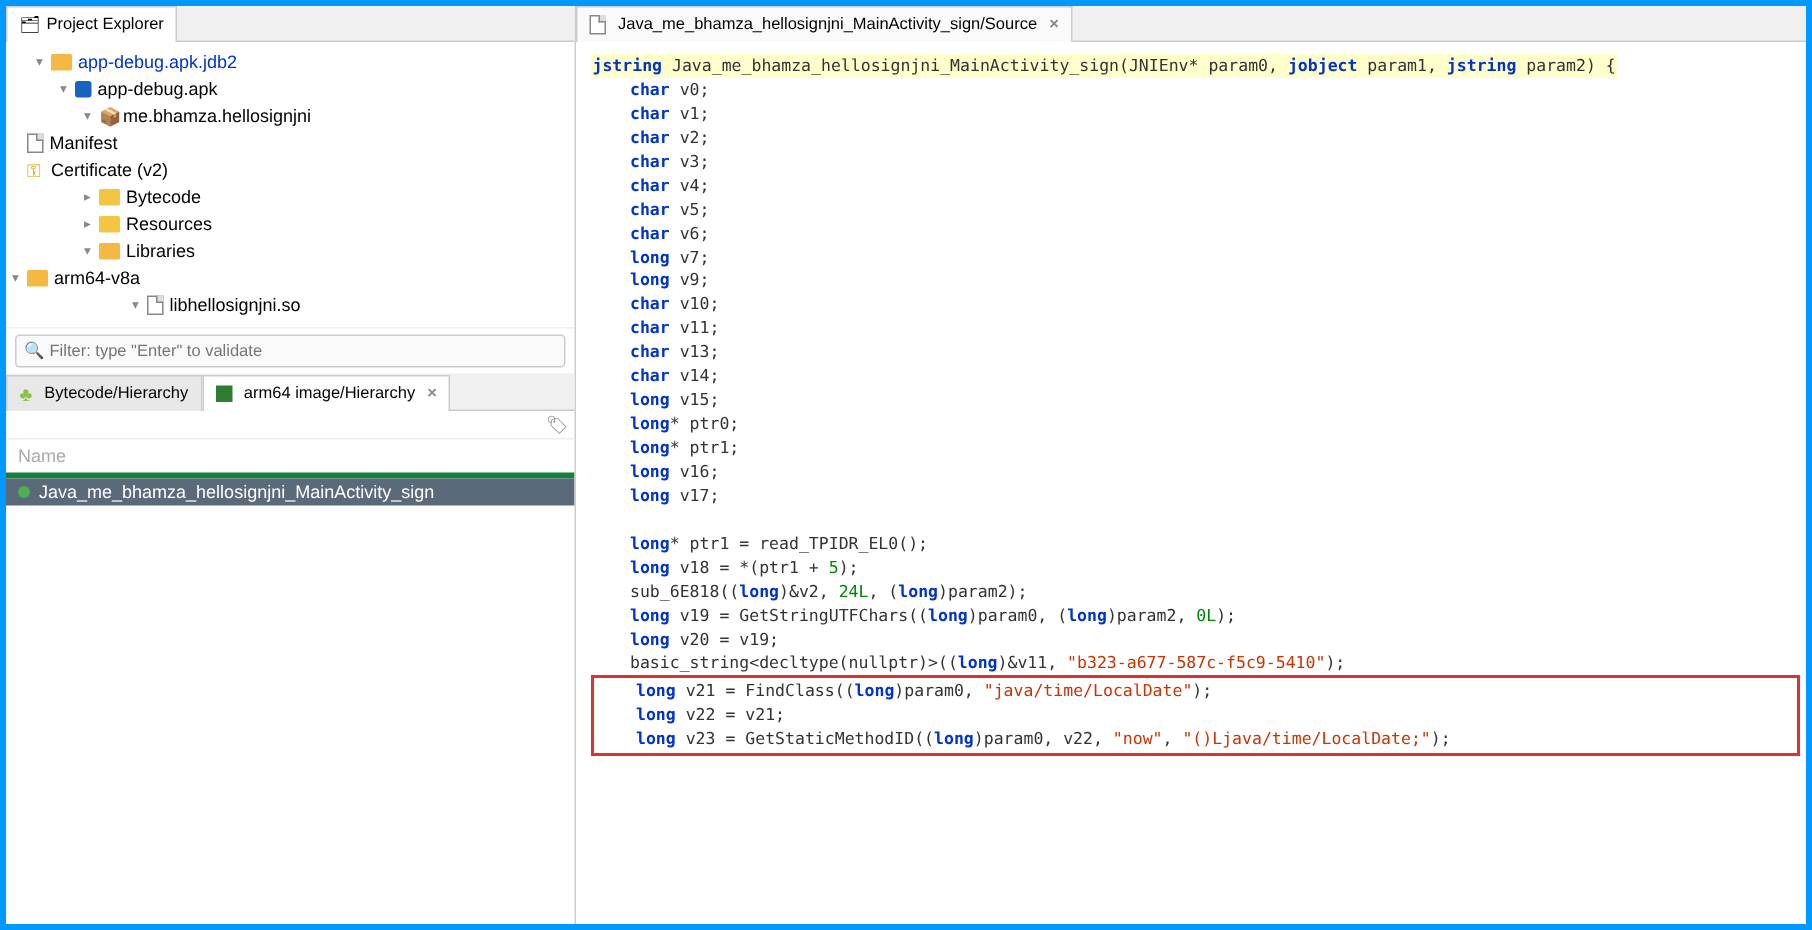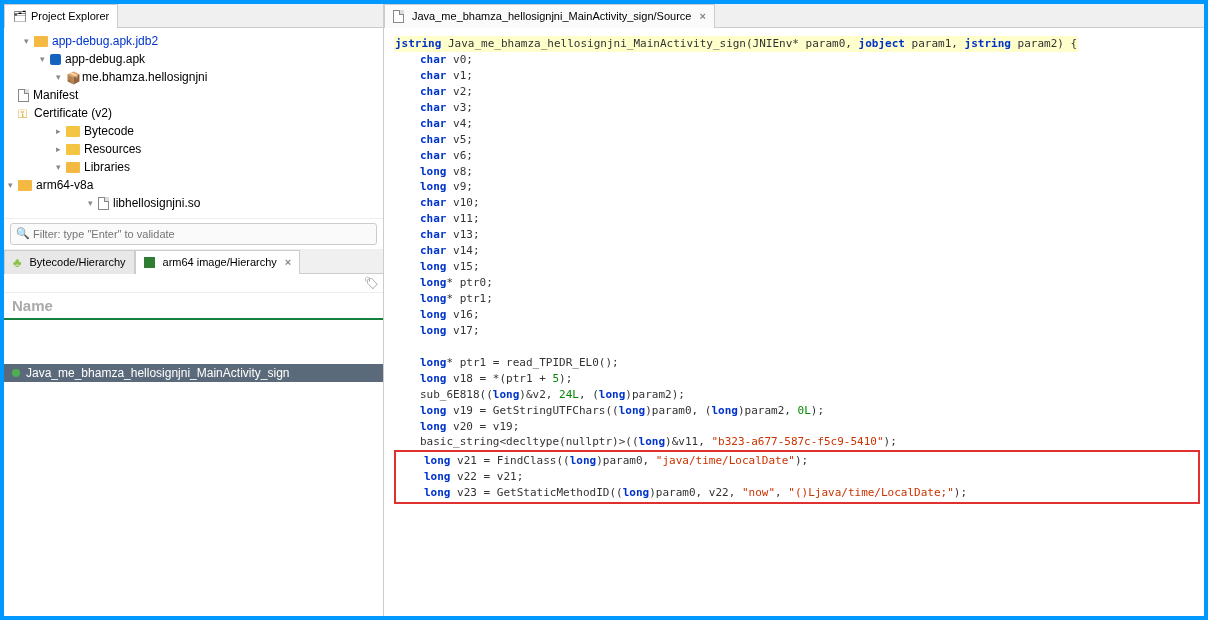--- a/index.html
+++ b/index.html
@@ -19,22 +19,22 @@
 .folder-icon.open { background: #f4b942; }
 .generic-icon { display: inline-block; width: 12px; height: 12px; margin-right: 4px; }
 .indent-1 { padding-left: 20px; } .indent-2 { padding-left: 36px; } .indent-3 { padding-left: 52px; } .indent-4 { } .indent-5 { padding-left: 84px; }
 .filter-row { padding: 4px 6px; border-top: 1px solid #eee; border-bottom: 1px solid #eee; }
 .filter-input { width: 100%; height: 22px; border: 1px solid #ccc; border-radius: 3px; padding: 2px 6px 2px 22px; color: #888; font-size: 11px; background: #fafafa; }
 .filter-wrap { position: relative; }
 .filter-wrap .search-ic { position: absolute; left: 6px; top: 4px; color: #aaa; font-size: 11px; }
 .subtabs { display: flex; align-items: center; background: #f0f0f0; border-bottom: 1px solid #ccc; height: 24px; }
 .lower-panel { flex: 1; display: flex; flex-direction: column; overflow: hidden; }
 .treeview-toolbar { text-align: right; padding: 2px 4px; border-bottom: 1px solid #eee; }
-.name-header { color: #aaa; font-size: 15px; padding: 4px 8px; border-bottom: 2px solid #15803d; font-weight: bold; }
-.sel-row { background: #5a6a7a; color: #fff; padding: 2px 8px; display: flex; align-items: center; gap: 6px; margin-top: 44px; }
+.name-header { color: #aaa; font-size: 12px; padding: 4px 8px; border-bottom: 4px solid #15803d; }
+.sel-row { background: #5a6a7a; color: #fff; padding: 2px 8px; display: flex; align-items: center; gap: 6px; }
 .dot-green { width: 8px; height: 8px; background: #4caf50; border-radius: 50%; display: inline-block; }
 .code-tab-bar { background: #f0f0f0; border-bottom: 1px solid #ccc; display: flex; align-items: center; height: 24px; }
 .code-area { flex: 1; overflow: auto; padding: 8px 4px 1px 10px; font-family: Consolas, Menlo, monospace; font-size: 11px; line-height: 1.45; color: #333; position: relative; }
 .code-line { white-space: pre; }
 .kw-type { color: #0033cc; font-weight: bold; }
 .kw-num { color: #008800; }
 .kw-str { color: #cc3300; }
 .highlight-yellow { background: #ffffcc; display: inline-block; padding: 0 1px; }
 .highlight-box { border: 2px solid #e03030; padding: 1px 2px; margin: 0 0; }
 .indent { padding-left: 26px; }
@@ -146,21 +146,21 @@
     </div>
     <div class="code-area">
       <div class="code-line"><span class="highlight-yellow"><span class="kw-type">jstring</span><span> Java_me_bhamza_hellosignjni_MainActivity_sign(JNIEnv* param0, </span><span class="kw-type">jobject</span><span> param1, </span><span class="kw-type">jstring</span><span> param2) {</span></span></div>
       <div class="code-line indent"><span class="kw-type">char</span> v0;</div>
       <div class="code-line indent"><span class="kw-type">char</span> v1;</div>
       <div class="code-line indent"><span class="kw-type">char</span> v2;</div>
       <div class="code-line indent"><span class="kw-type">char</span> v3;</div>
       <div class="code-line indent"><span class="kw-type">char</span> v4;</div>
       <div class="code-line indent"><span class="kw-type">char</span> v5;</div>
       <div class="code-line indent"><span class="kw-type">char</span> v6;</div>
-      <div class="code-line indent"><span class="kw-type">long</span> v8;</div>
+      <div class="code-line indent"><span class="kw-type">long</span> v7;</div>
       <div class="code-line indent"><span class="kw-type">long</span> v9;</div>
       <div class="code-line indent"><span class="kw-type">char</span> v10;</div>
       <div class="code-line indent"><span class="kw-type">char</span> v11;</div>
       <div class="code-line indent"><span class="kw-type">char</span> v13;</div>
       <div class="code-line indent"><span class="kw-type">char</span> v14;</div>
       <div class="code-line indent"><span class="kw-type">long</span> v15;</div>
       <div class="code-line indent"><span class="kw-type">long</span>* ptr0;</div>
       <div class="code-line indent"><span class="kw-type">long</span>* ptr1;</div>
       <div class="code-line indent"><span class="kw-type">long</span> v16;</div>
       <div class="code-line indent"><span class="kw-type">long</span> v17;</div>

